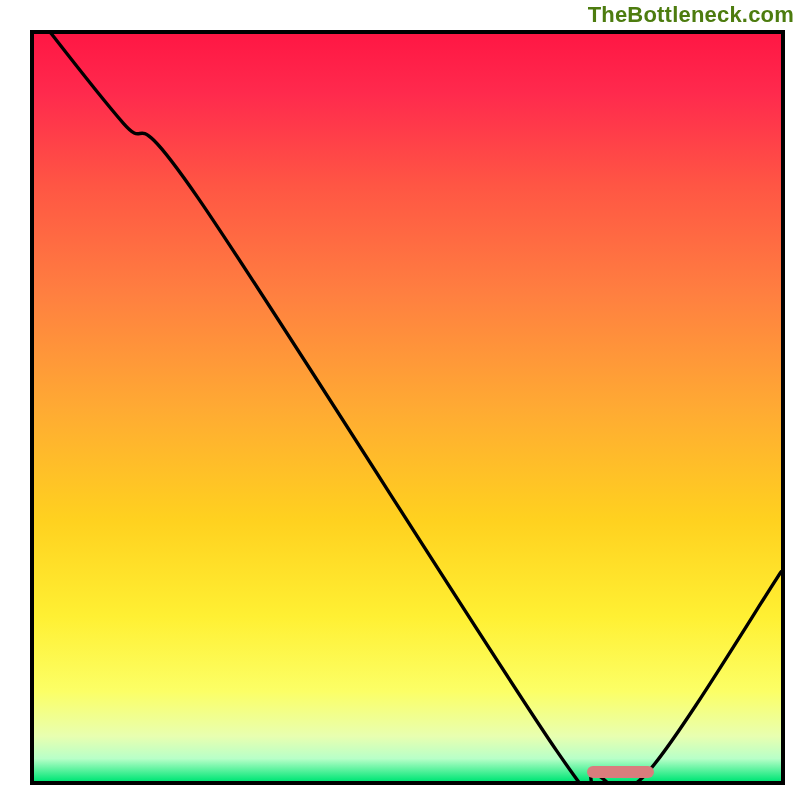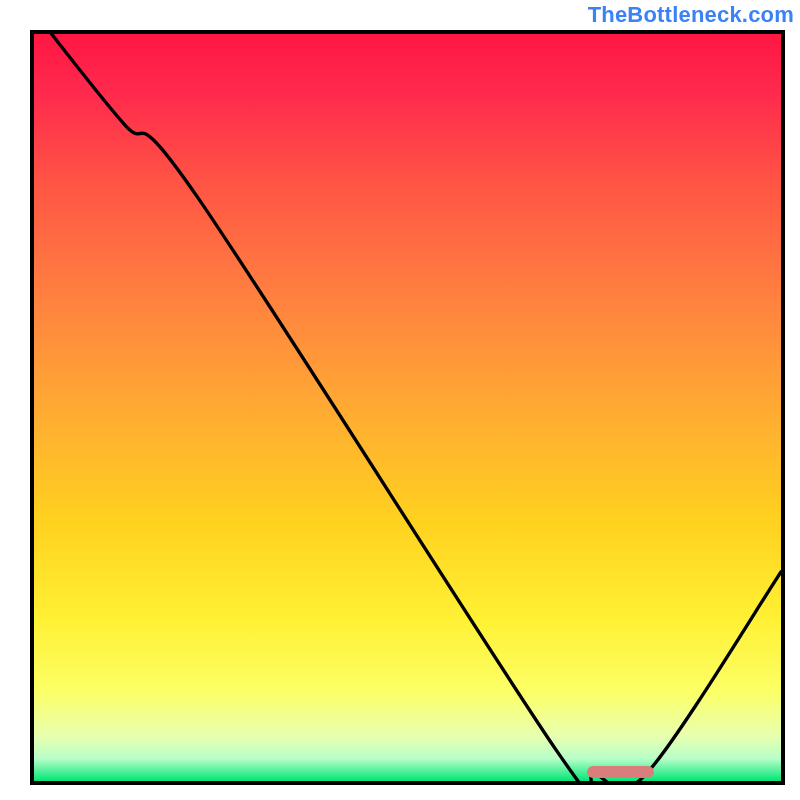--- a/index.html
+++ b/index.html
@@ -14,21 +14,21 @@
     position: relative;
     width: 800px;
     height: 800px;
   }
   .watermark {
     position: absolute;
     top: 2px;
     right: 6px;
     font-size: 22px;
     font-weight: bold;
-    color: #3b82f6;
+    color: #4d7c0f;
     letter-spacing: 0.2px;
     z-index: 10;
   }
   .plot-frame {
     position: absolute;
     left: 30px;
     top: 30px;
     width: 755px;
     height: 755px;
     border: 4px solid #000;

